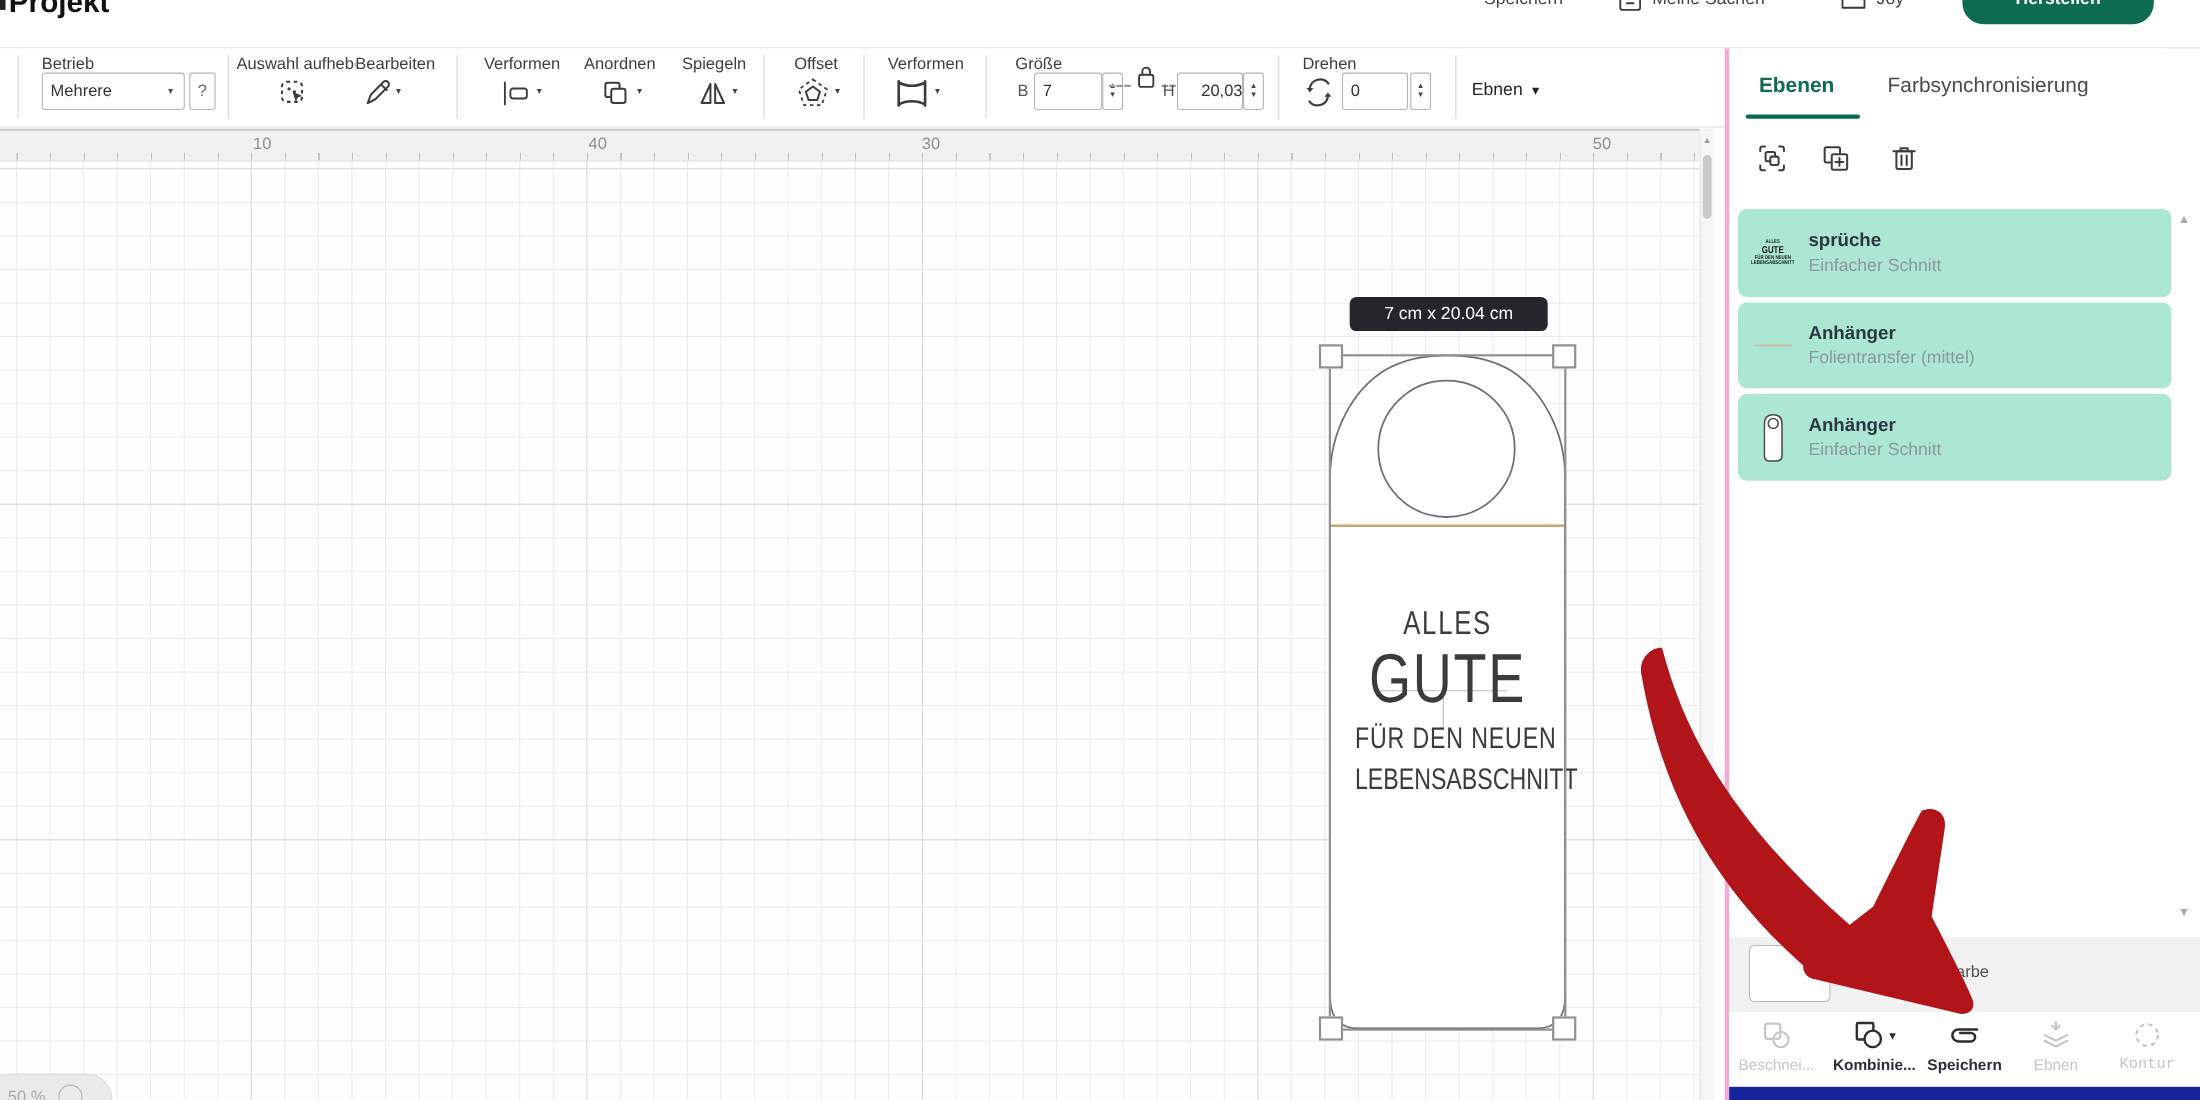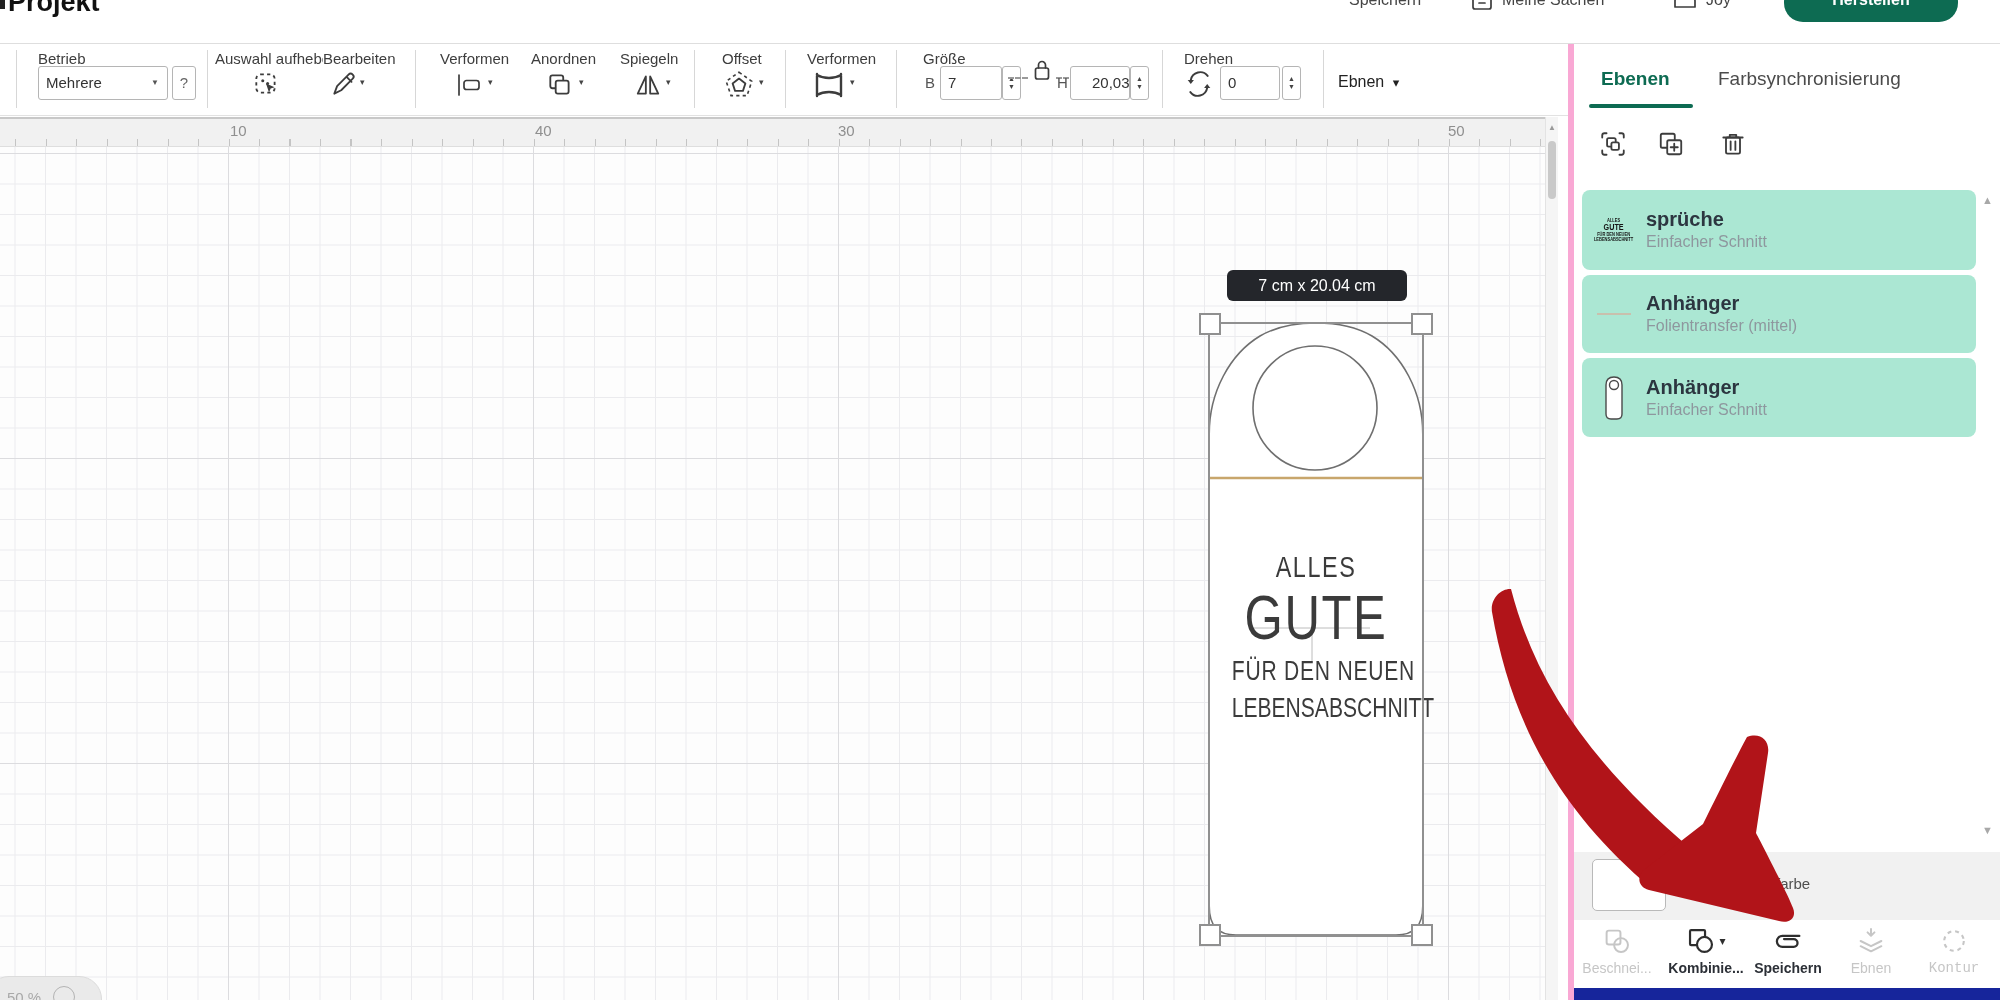--- a/index.html
+++ b/index.html
@@ -14,21 +14,21 @@
            display:flex;flex-direction:column;align-items:center;justify-content:center;box-sizing:border-box;}
   .stepper span{font-size:7px;color:#444;line-height:8px;}
   .caret{font-size:9px;color:#444;}
   .icon{display:block;}
   .ic-stroke{fill:none;stroke:#3c3c3c;stroke-width:1.7;stroke-linecap:round;stroke-linejoin:round;}
   .ic-dis{fill:none;stroke:#c6c6c6;stroke-width:1.7;stroke-linecap:round;stroke-linejoin:round;}
   .ruler-num{font-size:15px;color:#8f8f8f;}
   .tab{font-size:19px;white-space:nowrap;}
   .layer-item{left:1576px;width:394px;border-radius:8px;display:flex;align-items:center;}
   .layer-thumb{width:64px;display:flex;justify-content:center;align-items:center;flex:0 0 64px;}
-  .layer-title{font-size:20px;font-weight:700;color:#2c3640;line-height:24px;}
+  .layer-title{font-size:17px;font-weight:700;color:#2c3640;line-height:24px;}
   .layer-sub{font-size:16px;color:#8e979e;line-height:22px;}
   .bi{width:86px;text-align:center;}
   .bi .bl{font-size:14px;margin-top:4px;white-space:nowrap;}
   .bl-on{color:#2b2f36;font-weight:600;}
   .bl-off{color:#c6c6c6;}
   .minitxt{font-size:5px;font-weight:700;color:#141414;line-height:5px;transform:scaleX(.8);
            transform-origin:center;text-align:center;white-space:nowrap;}
   .hanger-line{white-space:nowrap;color:#3b3b3b;}
 </style>
 </head>
@@ -217,21 +217,21 @@
 <div class="abs" style="left:1545px;top:117px;width:13px;height:883px;background:#f5f5f5;border-left:1px solid #e3e3e3;box-sizing:border-box;">
   <div class="abs" style="left:2px;top:6px;font-size:8px;color:#9a9a9a;">▲</div>
   <div class="abs" style="left:2px;top:24px;width:8px;height:58px;background:#c9c9c9;border-radius:4px;"></div>
 </div>
 
 <div class="abs" style="left:-14px;top:976px;width:114px;height:46px;background:#eaeaea;border:1px solid #dcdcdc;border-radius:23px;">
   <span style="position:absolute;left:20px;top:12px;font-size:15px;color:#a9a9a9;">50 %</span>
   <span class="abs" style="left:66px;top:9px;width:20px;height:20px;border:1.6px solid #b3b3b3;border-radius:50%;"></span>
 </div>
 
-<div class="abs" style="left:1568px;top:44px;width:400px;height:956px;background:#fff;border-left:6px solid #f9a8d4;box-sizing:border-box;">
+<div class="abs" style="left:1568px;top:44px;width:400px;height:956px;background:#fff;border-left:4px solid #f9a8d4;box-sizing:border-box;">
 
   <div class="abs tab" style="left:27px;top:24px;color:#0d6b52;font-weight:700;">
     <span>Ebenen</span>
   </div>
   <div class="abs" style="left:15px;top:60px;width:104px;height:4px;background:#0d6b52;border-radius:2px;"></div>
   <div class="abs tab" style="left:144px;top:24px;color:#4b4b4b;">
     <span>Farbsynchronisierung</span>
   </div>
 
   <svg class="abs icon" style="left:25px;top:86px" width="28" height="28" viewBox="0 0 26 26">

